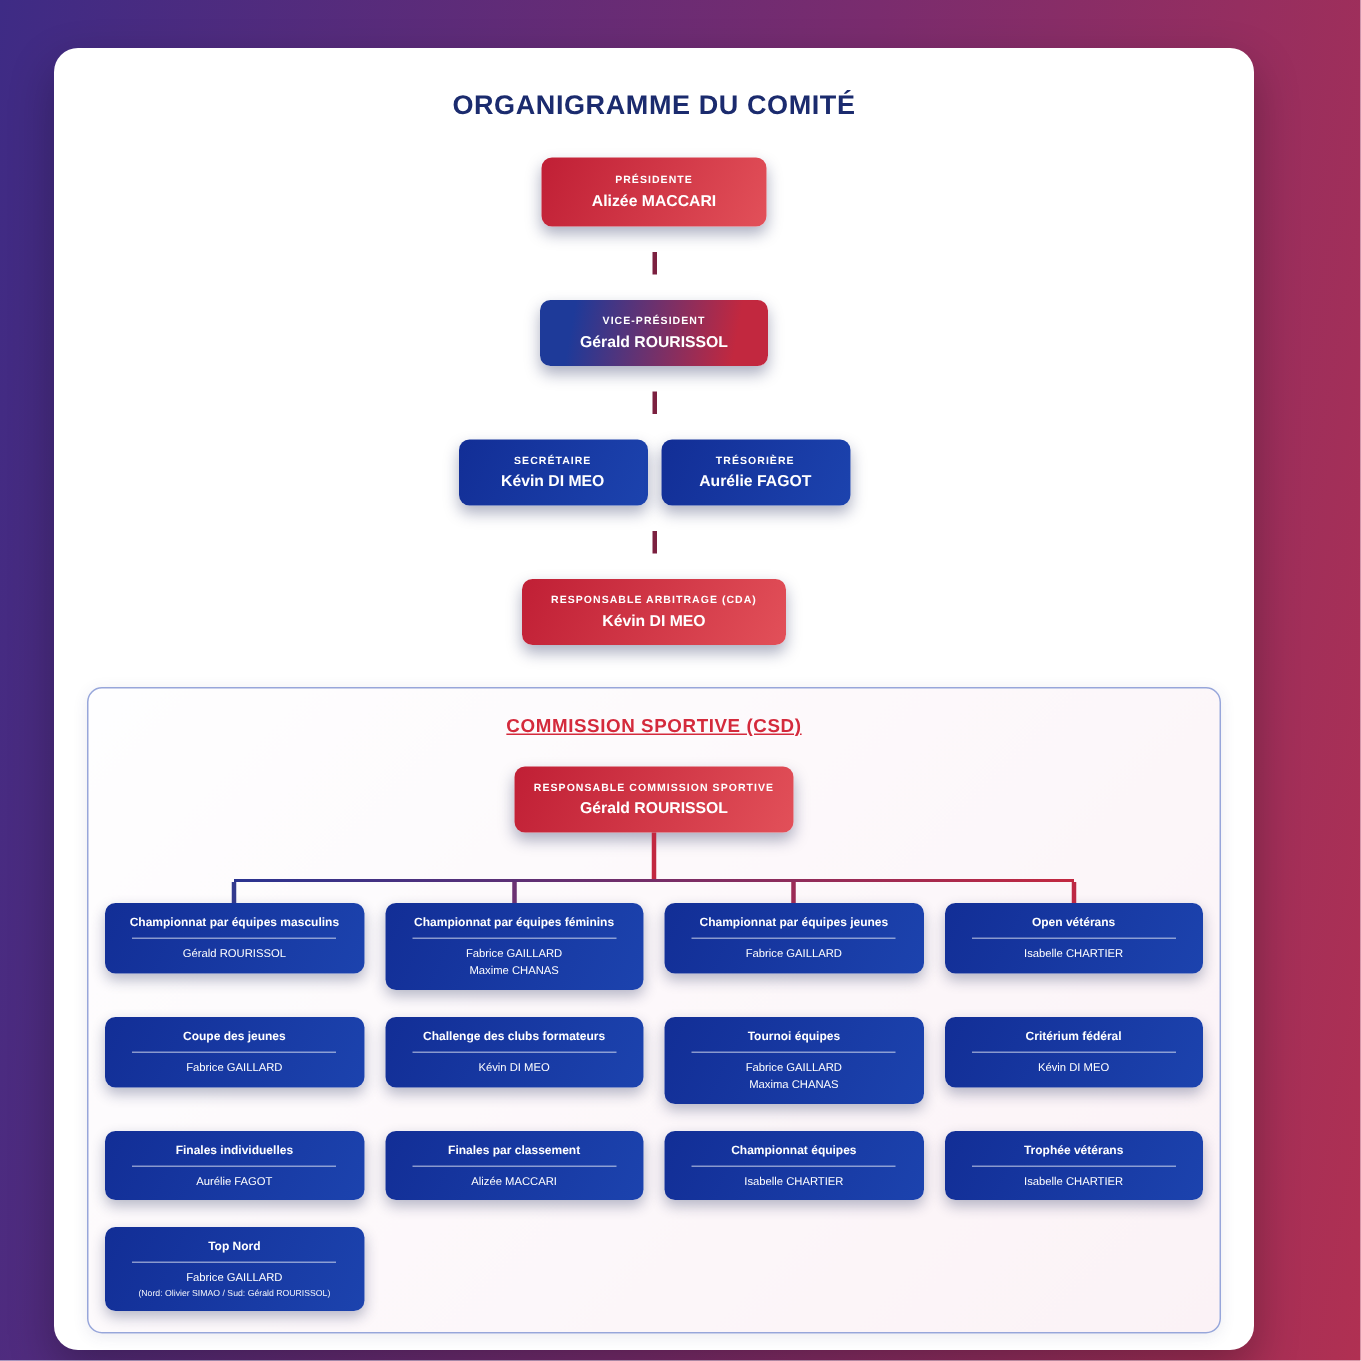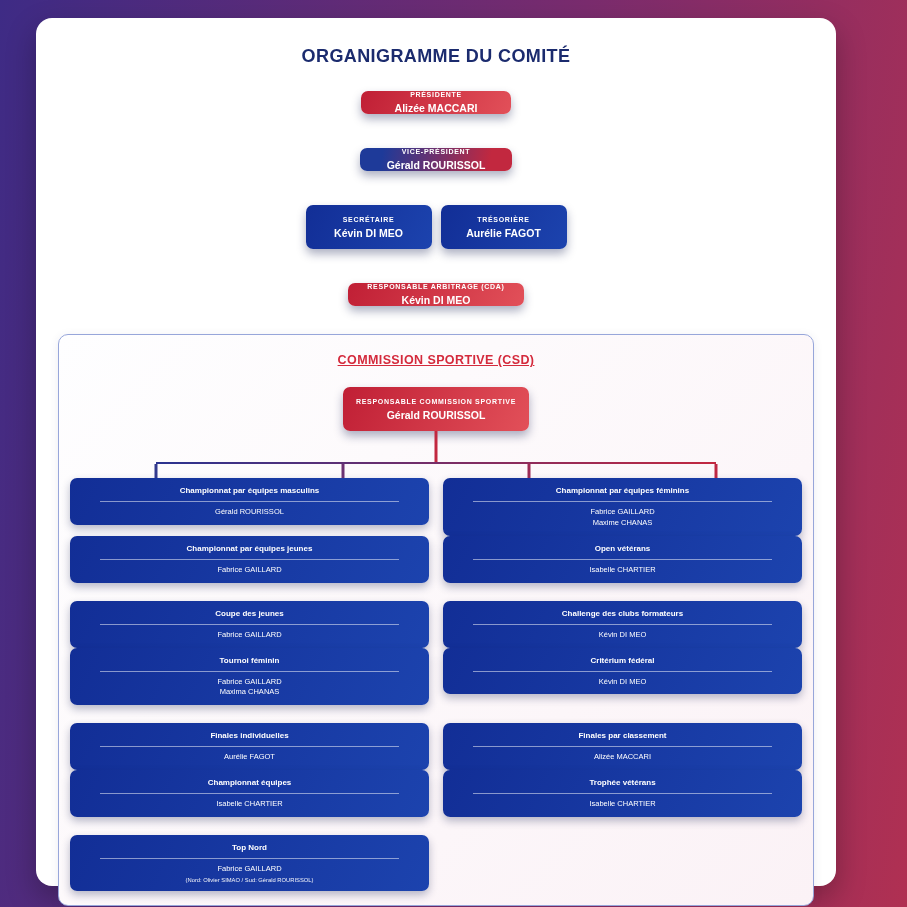--- a/index.html
+++ b/index.html
@@ -2,21 +2,21 @@
 <html style="--bg-start: #3e2b85; --bg-mid: #7a2c6e; --bg-end: #b03052; --card-bg: #ffffff; --title-color: #1b2b6e; --section-title-color: #d42a3c; --red-start: #c01f35; --red-end: #e25059; --blue-start: #122e96; --blue-end: #1c43ae; --mix-start: #1e3a99; --mix-end: #c2283f; --connector: #7c2040; --line-blue: #2a3390; --line-red: #c22840; --section-border: #97a6da; --section-bg-start: #fefeff; --section-bg-end: #fbf2f6;"><head>
 <meta charset="utf-8">
 <style>
   html,body{margin:0;padding:0;}
   body{
     width:907px;height:907px;position:relative;overflow:hidden;
     background:linear-gradient(100deg,var(--bg-start) 0%,var(--bg-mid) 55%,var(--bg-end) 100%);
     font-family:"Liberation Sans",sans-serif;
   }
   .card{
-    position:absolute;left:36px;top:18px;width:800px;height:868px;
+    position:absolute;left:36px;top:32px;width:800px;height:868px;
     background:var(--card-bg);border-radius:16px;
     box-shadow:0 12px 30px rgba(0,0,0,.28);
     display:flex;flex-direction:column;align-items:center;
     box-sizing:border-box;padding-top:28px;
   }
   .page-title{
     font-size:18px;font-weight:bold;color:var(--title-color);letter-spacing:.4px;
   }
   
   .org-box{
@@ -51,21 +51,21 @@
   .connector-area{position:relative;width:732px;height:47px;}
   .head-stub{position:absolute;left:50%;transform:translateX(-50%);top:0;width:3px;height:31px;background:var(--line-red);}
   .h-line{position:absolute;top:31px;left:11.78%;right:11.78%;height:2px;
     background:linear-gradient(90deg,var(--line-blue),var(--line-red));}
   .drop{position:absolute;top:33px;width:3px;height:14px;transform:translateX(-50%);}
   .drop1{left:11.78%;background:#333a8e;}
   .drop2{left:37.26%;background:#6c3273;}
   .drop3{left:62.74%;background:#9c2b56;}
   .drop4{left:88.22%;background:#bd2844;}
   .grid{width:732px;}
-  .grid-row{display:grid;grid-template-columns:repeat(2,1fr);column-gap:14px;
+  .grid-row{display:grid;grid-template-columns:repeat(4,1fr);column-gap:14px;
     align-items:start;margin-bottom:18px;}
   .grid-row:last-child{margin-bottom:0;}
   .sub-box{
     background:linear-gradient(115deg,var(--blue-start),var(--blue-end));
     border-radius:7px;color:#fff;text-align:center;
     padding:8px 8px 7px;box-sizing:border-box;
     box-shadow:0 4px 9px rgba(20,30,80,.30);
   }
   .sub-title{font-size:8px;font-weight:bold;line-height:1.25;}
   .sub-divider{height:1px;background:rgba(255,255,255,.5);margin:5px auto;width:87%;}
@@ -160,21 +160,21 @@
           <div class="sub-title">Coupe des jeunes</div>
           <div class="sub-divider"></div>
           <div class="sub-name">Fabrice GAILLARD</div>
         </div>
         <div class="sub-box">
           <div class="sub-title">Challenge des clubs formateurs</div>
           <div class="sub-divider"></div>
           <div class="sub-name">Kévin DI MEO</div>
         </div>
         <div class="sub-box">
-          <div class="sub-title">Tournoi féminin</div>
+          <div class="sub-title">Tournoi équipes</div>
           <div class="sub-divider"></div>
           <div class="sub-name">Fabrice GAILLARD</div>
           <div class="sub-name">Maxima CHANAS</div>
         </div>
         <div class="sub-box">
           <div class="sub-title">Critérium fédéral</div>
           <div class="sub-divider"></div>
           <div class="sub-name">Kévin DI MEO</div>
         </div>
       </div>

